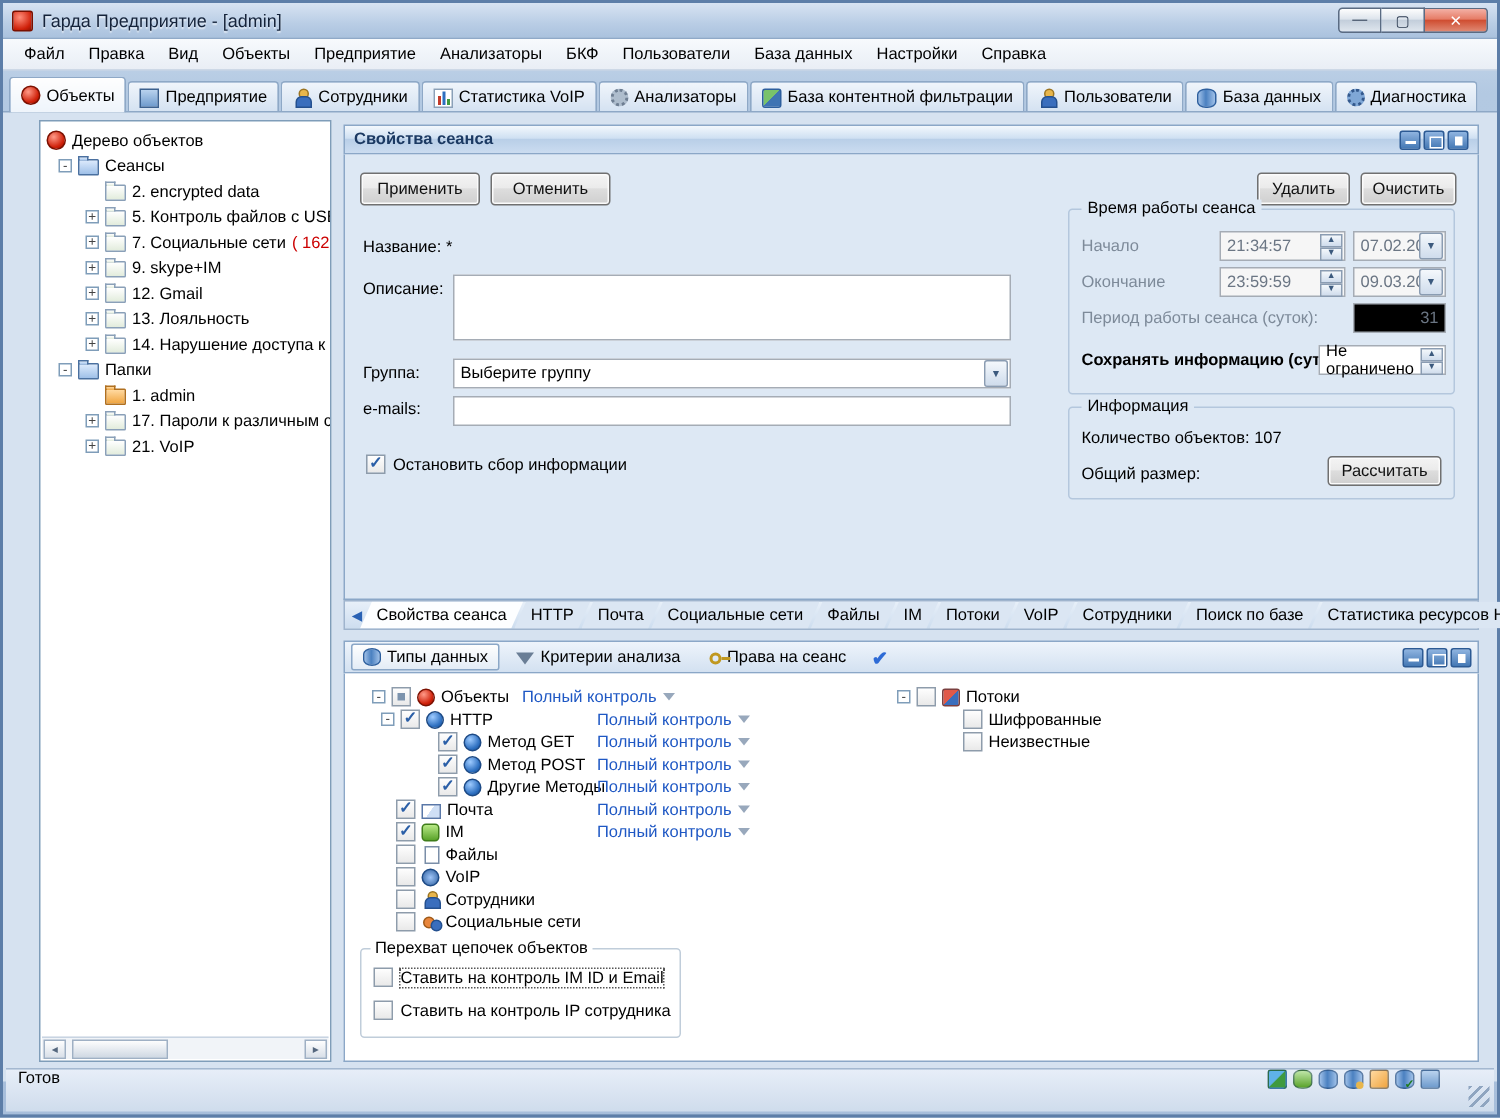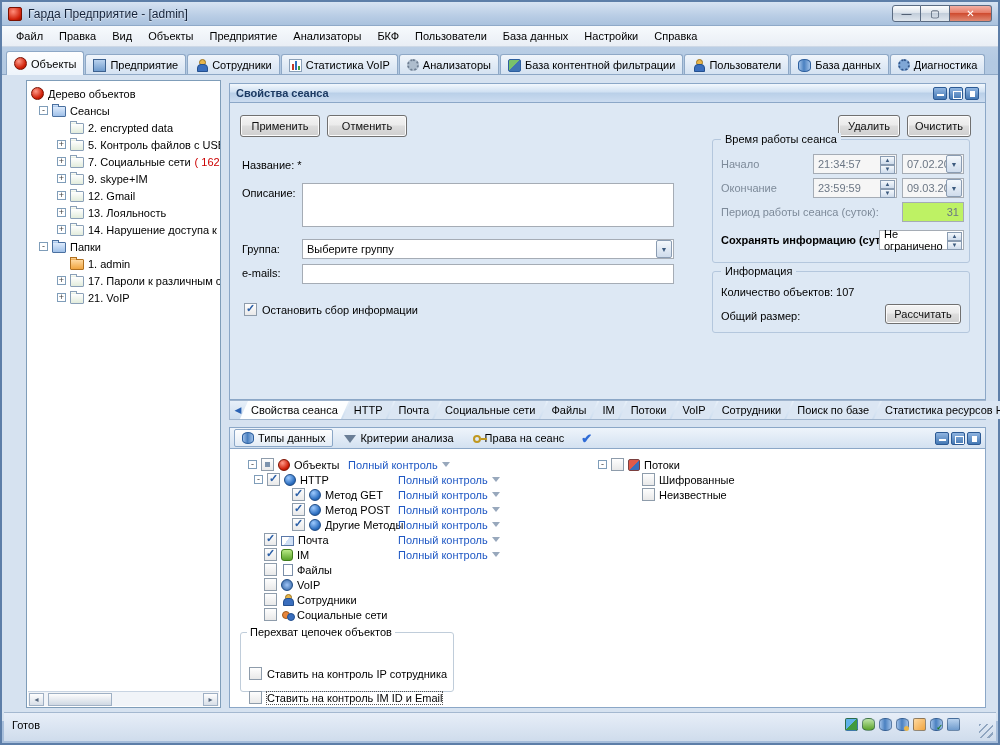--- a/index.html
+++ b/index.html
@@ -96,21 +96,21 @@
   .main-panel { position:absolute; left:227px; top:8px; width:757px; height:317px; }
   .main-body { position:absolute; left:0; right:0; top:20px; bottom:0; background:#dde8f4; border:1px solid #8ba7c7; border-top:none; }
 
   .btn { position:absolute; height:22px; display:flex; align-items:center; justify-content:center; padding:0 10px;
     border:1px solid #707070; border-radius:3px; font-size:11px; color:#111;
     background:linear-gradient(#f4f4f4,#ebebeb 45%,#dddddd 50%,#cfcfcf); box-shadow:inset 0 0 0 1px #fbfbfb; }
   .lbl { position:absolute; white-space:nowrap; }
   .lbl.dis { color:#7d8a99; }
   .input, .textarea, .combo { position:absolute; background:#fff; border:1px solid #a5acb5; font-family:inherit; font-size:11px; padding:0 4px; }
   .input { height:20px; }
-  .input:disabled, .input.dis { background:#bef264; color:#6b7684; }
+  .input:disabled, .input.dis { background:#000000; color:#6b7684; }
   .textarea { resize:none; padding:2px 4px; }
   .combo { height:20px; display:flex; align-items:center; }
   .combo .val { flex:1; white-space:nowrap; overflow:hidden; }
   .dd-btn { width:16px; height:18px; margin-right:-3px; flex:none; border:1px solid #8a9cb2; border-radius:2px;
     background:linear-gradient(#f4f8fc,#cfdcec); display:flex; align-items:center; justify-content:center; font-size:7px; color:#3c5a7e; }
   .spin { position:absolute; right:1px; top:1px; bottom:1px; width:15px; display:flex; flex-direction:column; }
   .spin b { flex:1; border:1px solid #8a9cb2; background:linear-gradient(#f4f8fc,#cfdcec); font-size:6px; line-height:7px; color:#3c5a7e; text-align:center; font-weight:normal; }
   .spinbox { position:absolute; height:20px; background:#fff; border:1px solid #a5acb5; font-size:11px; padding:0 18px 0 4px; display:flex; align-items:center; }
   .spinbox.dis { background:#f6f6f6; color:#6b7684; }
   .groupbox { position:absolute; border:1px solid #b4c7dd; border-radius:3px; }
@@ -146,21 +146,21 @@
   .bt-link.root { left:100px; }
   .flt { width:0; height:0; border-left:4px solid transparent; border-right:4px solid transparent; border-top:5px solid #98a8bc; margin-left:4px; }
   .sm { width:12px; height:12px; }
 
   .intercept { position:absolute; left:10px; top:183px; width:214px; height:60px; border:1px solid #c0cdda; border-radius:3px; background:#fff; }
   .intercept > .gb-title { position:absolute; top:-7px; left:6px; background:#fff; padding:0 3px; }
   .icb { position:absolute; left:8px; display:flex; align-items:center; gap:5px; white-space:nowrap; }
   .focus-rect { outline:1px dotted #555; }
 
   
-  .statusbar { position:absolute; left:2px; right:2px; bottom:2px; height:29px; display:flex; align-items:flex-end; padding:10px 8px;
+  .statusbar { position:absolute; left:2px; right:2px; bottom:2px; height:29px; display:flex; align-items:flex-start; padding:0 8px;
     background:linear-gradient(#e7eef8,#cfdcec); border-top:1px solid #a4b8d0; }
   .tray { margin-left:auto; display:flex; gap:4px; align-items:center; margin-right:28px; }
   .si { width:13px; height:13px; border-radius:2px; border:1px solid rgba(20,50,90,.45); }
   .si1 { background:linear-gradient(135deg,#5fb2e8 50%,#3f9a3f 50%); }
   .si2 { background:linear-gradient(#bfe6a8,#5aa32a); border-radius:6px/4px; }
   .si3 { background:linear-gradient(90deg,#9fc0e8,#4a80c0 45%,#9fc0e8); border-radius:6px/4px; }
   .si4 { background:linear-gradient(90deg,#9fc0e8,#4a80c0 45%,#9fc0e8); border-radius:6px/4px; position:relative; }
   .si4::after { content:""; position:absolute; right:-1px; bottom:-1px; width:5px; height:5px; background:#e8b64c; border-radius:50%; }
   .si5 { background:linear-gradient(135deg,#ffd9a0,#f0a540); }
   .si6 { background:linear-gradient(90deg,#9fc0e8,#4a80c0 45%,#9fc0e8); border-radius:6px/4px; position:relative; }
@@ -534,21 +534,21 @@
             <span>Шифрованные</span>
           </div>
           <div class="bt-row l2">
             <span class="cb"></span>
             <span>Неизвестные</span>
           </div>
         </div>
 
         <div class="intercept">
           <span class="gb-title">Перехват цепочек объектов</span>
-          <span class="icb" style="top:12px;margin-top:46px;">
+          <span class="icb" style="top:12px;">
             <span class="cb"></span>
             <span class="focus-rect">Ставить на контроль IM ID и Email</span>
           </span>
           <span class="icb" style="top:34px;">
             <span class="cb"></span>
             <span>Ставить на контроль IP сотрудника</span>
           </span>
         </div>
 
       </div>

